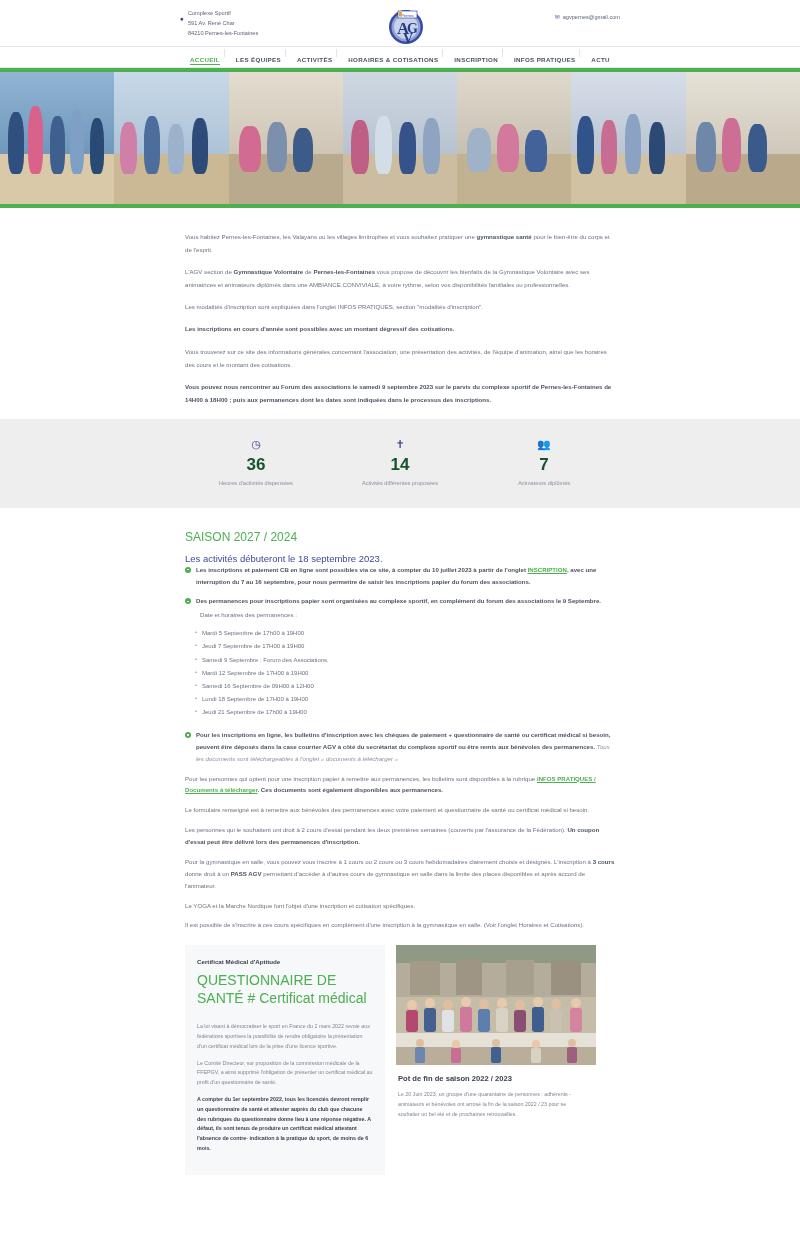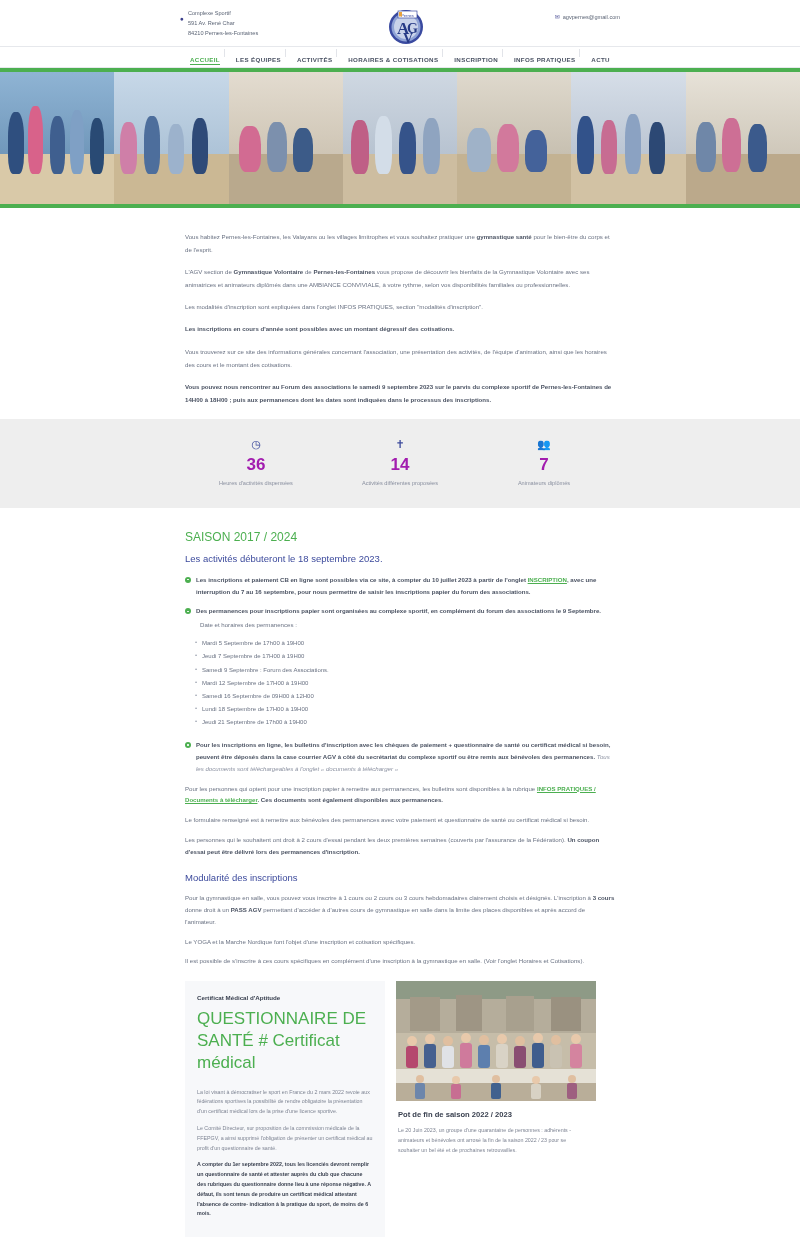--- a/index.html
+++ b/index.html
@@ -135,32 +135,32 @@
     margin-top: 13px;
     padding: 20px 0 22px;
   }
   .stats-inner {
     width: 430px; margin: 0 auto;
     display: flex; justify-content: space-between;
   }
   .stat { width: 142px; text-align: center; }
   .stat-icon { color: #3c4a9c; font-size: 11px; line-height: 1; margin-bottom: 6px; }
   .stat-num {
-    font-size: 17px; color: #a21caf; font-weight: 700; line-height: 1.1;
+    font-size: 17px; color: #14532d; font-weight: 700; line-height: 1.1;
     margin-bottom: 5px;
   }
   .stat-label { font-size: 5.6px; color: #8a90a0; }
 
   
   .season { width: 430px; margin: 0 auto; padding-top: 22px; }
   h2.season-title {
     font-size: 12px; color: #4caf50; font-weight: 400; margin-bottom: 9px;
   }
   h3.season-sub {
-    font-size: 9.5px; color: #3c4a9c; font-weight: 400; margin-bottom: 10px;
+    font-size: 9.5px; color: #3c4a9c; font-weight: 400; margin-bottom: 0;
   }
   ul.check-list { list-style: none; margin-bottom: 6px; }
   ul.check-list > li {
     position: relative;
     padding-left: 11px;
     font-size: 6.1px;
     line-height: 1.95;
     color: #4b5363;
     font-weight: 700;
     margin-bottom: 8px;
@@ -205,21 +205,21 @@
   }
   .card-cert {
     width: 200px;
     background: #f7f8fa;
     padding: 13px 12px 14px;
   }
   .card-cert .kicker {
     font-size: 6.2px; font-weight: 700; color: #3a4150; margin-bottom: 7px;
   }
   .card-cert h4 {
-    font-size: 17px; font-weight: 400; color: #4caf50; line-height: 1.28; margin-bottom: 14px;
+    font-size: 14px; font-weight: 400; color: #4caf50; line-height: 1.28; margin-bottom: 14px;
   }
   .card-cert p {
     font-size: 5.3px; line-height: 1.85; color: #7e8493; margin-bottom: 7px;
   }
   .card-cert p.bold { color: #3a4150; font-weight: 700; }
 
   .card-photo { width: 200px; background: #fff; }
   .photo-frame {
     width: 200px; height: 120px; overflow: hidden; position: relative;
     background: linear-gradient(#c6c2b4, #b8b3a4);
@@ -360,21 +360,21 @@
     </div>
     <div class="stat">
       <div class="stat-icon">👥</div>
       <div class="stat-num">7</div>
       <div class="stat-label">Animateurs diplômés</div>
     </div>
   </div>
 </section>
 
 <section class="season">
-  <h2 class="season-title">SAISON 2017 / 2024</h2>
+  <h2 class="season-title">SAISON 2027 / 2024</h2>
   <h3 class="season-sub">Les activités débuteront le 18 septembre 2023.</h3>
 
   <ul class="check-list">
     <li>
       <span>Les inscriptions et paiement CB en ligne sont possibles via ce site, à compter du 10 juillet 2023 à partir de l'onglet </span><a href="#" class="green-link">INSCRIPTION</a><span>, avec une interruption du 7 au 16 septembre, pour nous permettre de saisir les inscriptions papier du forum des associations.</span>
     </li>
     <li>
       <span>Des permanences pour inscriptions papier sont organisées au complexe sportif, en complément du forum des associations le 9 Septembre.</span>
       <span class="sub-note">Date et horaires des permanences :</span>
     </li>
@@ -399,21 +399,20 @@
   <p>
     <span>Pour les personnes qui optent pour une inscription papier à remettre aux permanences, les bulletins sont disponibles à la rubrique </span><a href="#" class="green-link">INFOS PRATIQUES / Documents à télécharger</a><b>. Ces documents sont également disponibles aux permanences.</b>
   </p>
 
   <p>Le formulaire renseigné est à remettre aux bénévoles des permanences avec votre paiement et questionnaire de santé ou certificat médical si besoin.</p>
 
   <p>
     <span>Les personnes qui le souhaitent ont droit à 2 cours d'essai pendant les deux premières semaines (couverts par l'assurance de la Fédération). </span><b>Un coupon d'essai peut être délivré lors des permanences d'inscription.</b>
   </p>
 
-  <h3 class="modularite">Modularité des inscriptions</h3>
 
   <p>
     <span>Pour la gymnastique en salle, vous pouvez vous inscrire à 1 cours ou 2 cours ou 3 cours hebdomadaires clairement choisis et désignés. L'inscription à </span><b>3 cours</b><span> donne droit à un </span><b>PASS AGV</b><span> permettant d'accéder à d'autres cours de gymnastique en salle dans la limite des places disponibles et après accord de l'animateur.</span>
   </p>
 
   <p>Le YOGA et la Marche Nordique font l'objet d'une inscription et cotisation spécifiques.</p>
   <p>Il est possible de s'inscrire à ces cours spécifiques en complément d'une inscription à la gymnastique en salle. (Voir l'onglet Horaires et Cotisations).</p>
 </section>
 
 <section class="cards-row">

